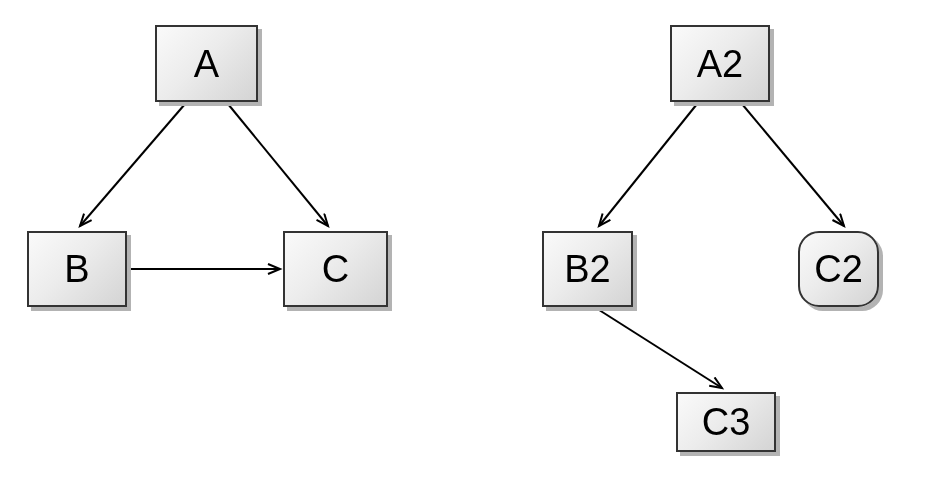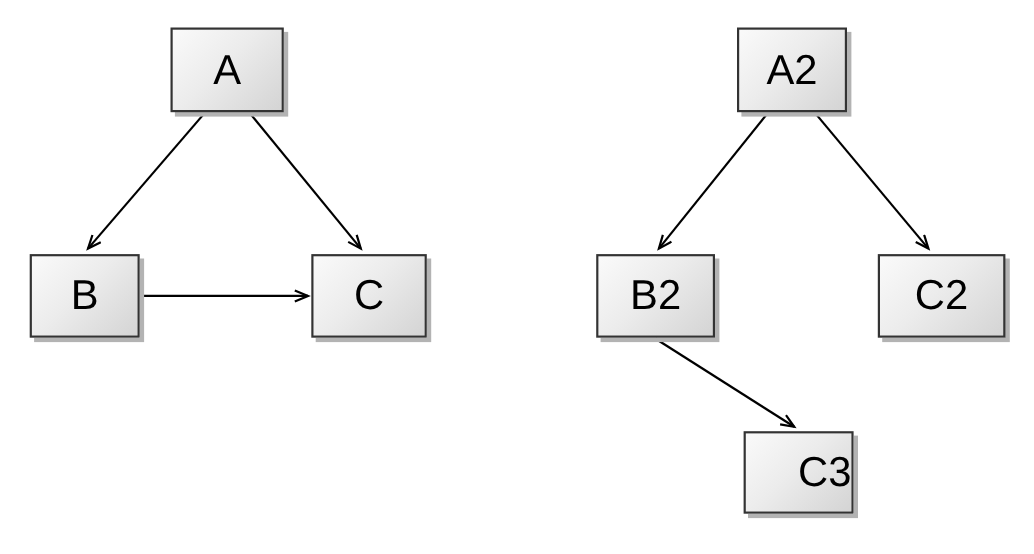--- a/index.html
+++ b/index.html
@@ -36,23 +36,23 @@
     font-size: 38px;
     color: #000000;
     line-height: 1;
     user-select: none;
   }
   
   .node-a  { left: 155px; top: 25px;  width: 103px; height: 77px; }
   .node-b  { left: 27px;  top: 231px; width: 100px; height: 76px; }
   .node-c  { left: 283px; top: 231px; width: 105px; height: 76px; }
   .node-a2 { left: 670px; top: 25px;  width: 100px; height: 77px; justify-content: center; }
-  .node-b2 { left: 542px; top: 231px; width: 108px; height: 76px; }
-  .node-c2 { left: 798px; top: 231px; width: 116px; height: 76px; }
-  .node-c3 { left: 676px; top: 392px; width: 100px; height: 75px; justify-content: flex-end; }
+  .node-b2 { left: 542px; top: 231px; width: 91px; height: 76px; }
+  .node-c2 { left: 798px; top: 231px; width: 81px; height: 76px; border-radius: 21px; }
+  .node-c3 { left: 676px; top: 392px; width: 100px; height: 60px; }
   .edge { stroke-width: 2; }
 </style>
 </head>
 <body>
 
 <div class="canvas">
 
   <svg class="edges-layer" width="940" height="504" viewBox="0 0 940 504">
     <defs>
       <marker id="arrow-open" markerUnits="userSpaceOnUse" markerWidth="16" markerHeight="14" refX="13" refY="6" orient="auto">

